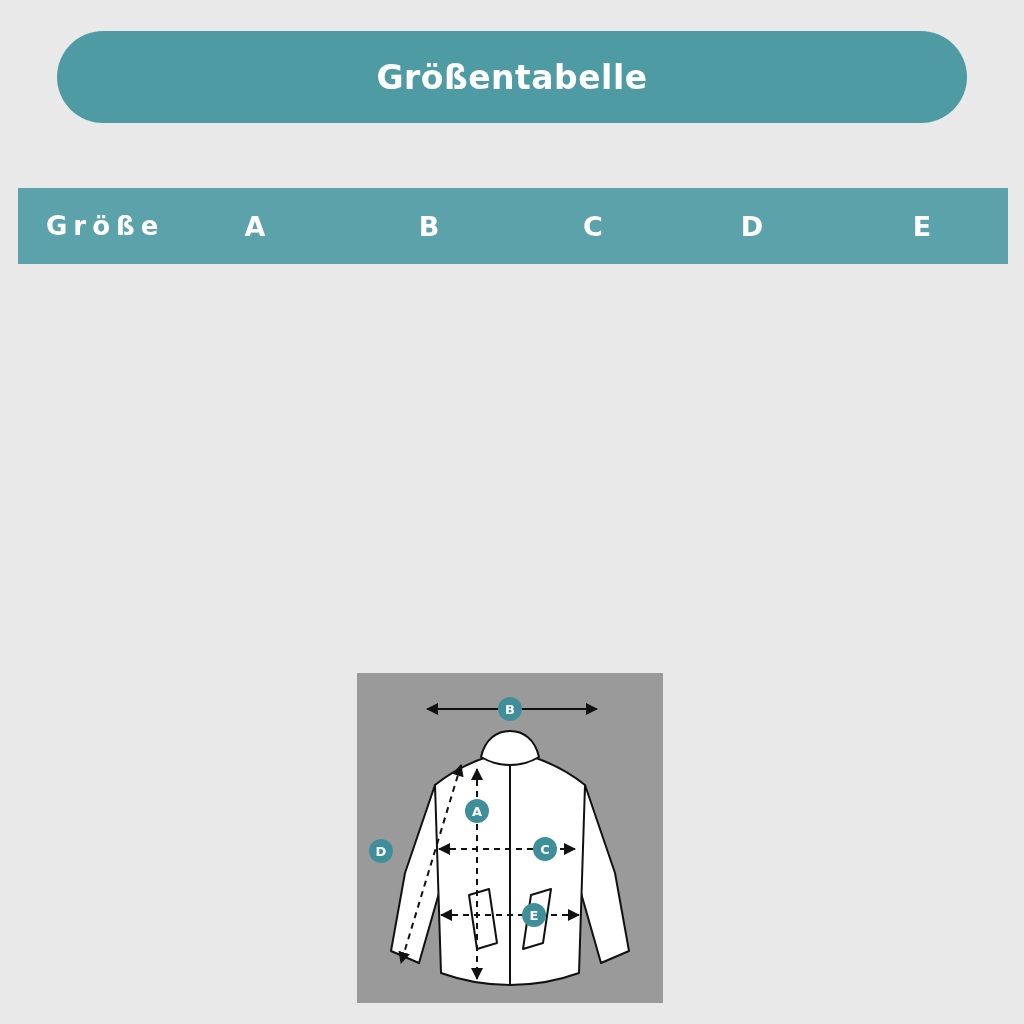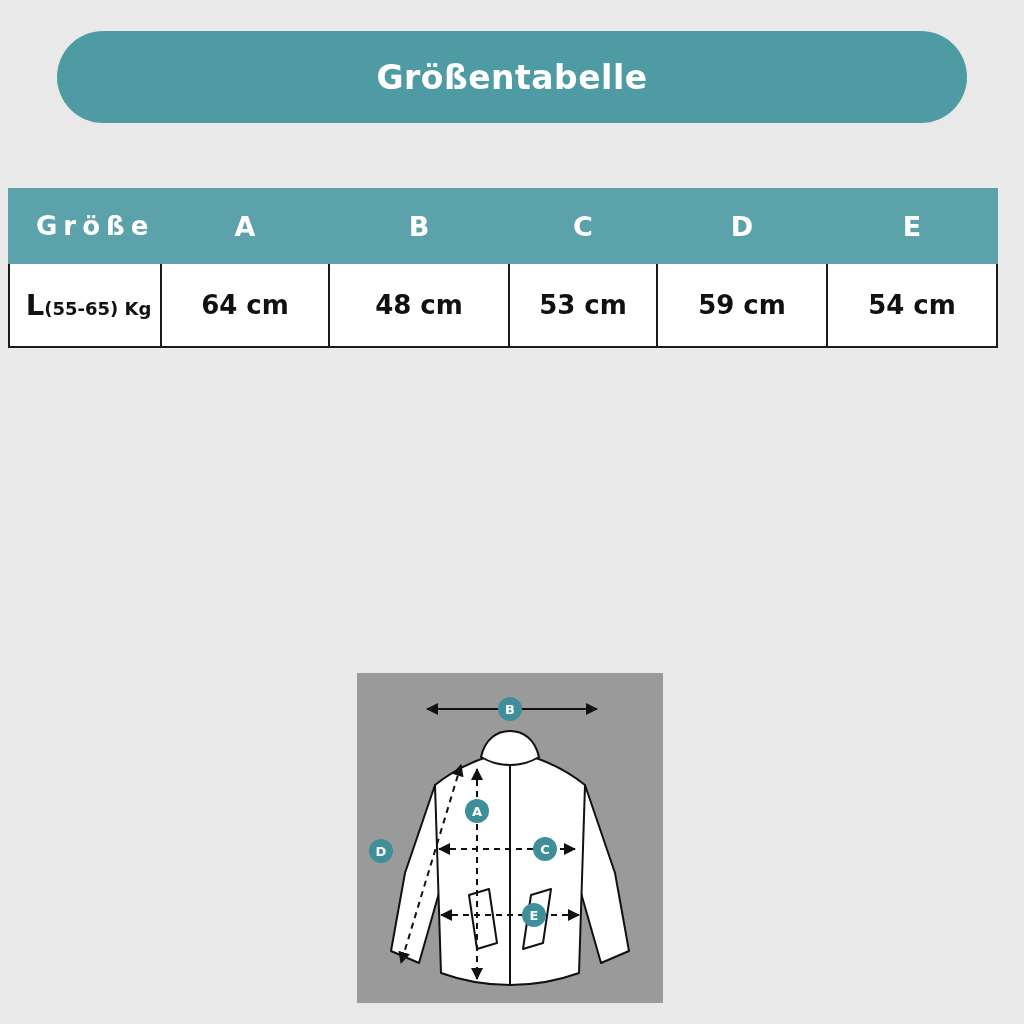--- a/index.html
+++ b/index.html
@@ -37,21 +37,21 @@
   .title-pill .title-text {
     color: #ffffff;
     font-size: 33px;
     font-weight: bold;
     letter-spacing: 0.5px;
   }
 
   
   .table-wrap {
     position: absolute;
-    left: 8px;
+    left: 18px;
     top: 188px;
     width: 796px;
   }
   table.size-table {
     border-collapse: collapse;
     width: 988px;
     table-layout: fixed;
   }
   table.size-table th,
   table.size-table td {
@@ -140,30 +140,20 @@
         <tr>
           <th class="col-size">Größe</th>
           <th>A</th>
           <th>B</th>
           <th>C</th>
           <th>D</th>
           <th>E</th>
         </tr>
       </thead>
       <tbody>
-        <tr>
-          <td class="size-cell">
-            <span class="sz">L</span><span class="wt">(55-65) Kg</span>
-          </td>
-          <td>64 cm</td>
-          <td>48 cm</td>
-          <td>53 cm</td>
-          <td>59 cm</td>
-          <td>54 cm</td>
-        </tr>
       </tbody>
     </table>
   </div>
 
   <div class="diagram">
     <svg width="306" height="330" viewBox="0 0 306 330" xmlns="http://www.w3.org/2000/svg">
       <defs>
         <marker id="arrHead" markerWidth="7" markerHeight="7" refX="5.5" refY="3" orient="auto">
           <path d="M0,0 L6,3 L0,6 z" fill="#111"></path>
         </marker>

